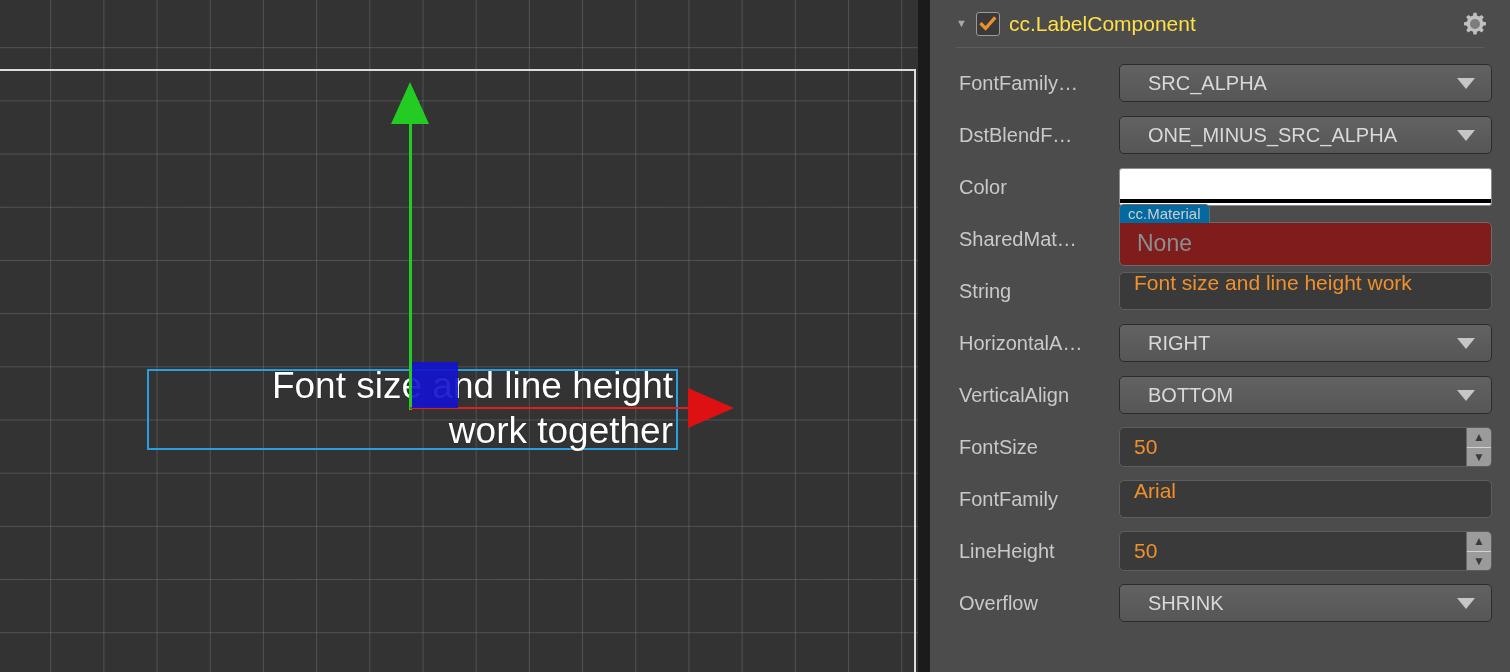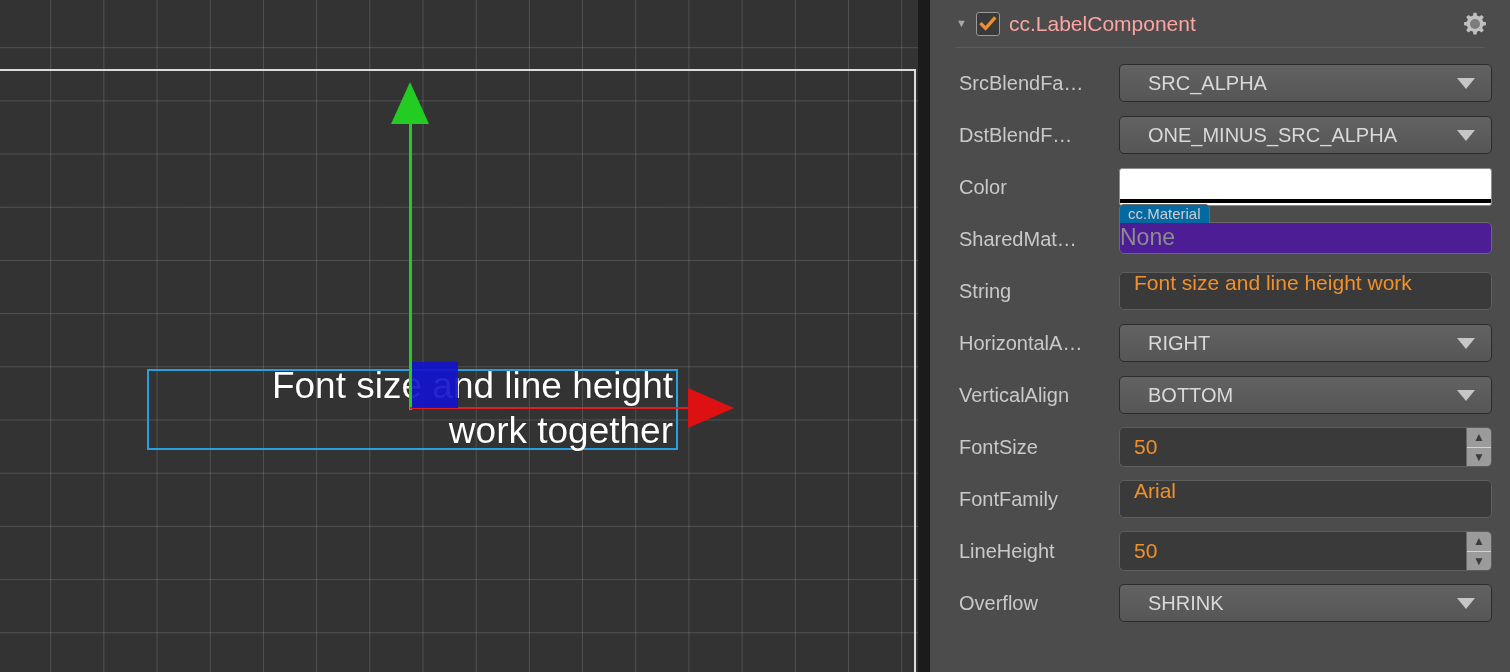--- a/index.html
+++ b/index.html
@@ -160,21 +160,21 @@
     border: 1px solid #9a9a9a;
     border-radius: 3px;
     display: flex;
     align-items: center;
     justify-content: center;
     margin-right: 9px;
     box-sizing: border-box;
   }
   .chk svg { display:block; }
   .comp-title {
-    color: #fca5a5;
+    color: #fde047;
     font-size: 21px;
     flex: 1;
     white-space: nowrap;
     overflow: hidden;
   }
   .gear { width: 26px; height: 26px; display:block; }
 
   .insp-sep {
     height: 1px;
     background: #5d5d5d;
@@ -324,27 +324,28 @@
     font-size: 15px;
     padding: 0 8px;
     display: flex;
     align-items: center;
     box-sizing: border-box;
     z-index: 2;
   }
   .asset-body {
     position: absolute;
     left: 0; right: 0; top: 2px;
-    height: 32px;
-    background: #4c1d95;
+    height: 44px;
+    background: #7f1d1d;
     border: 1px solid #6a6a6a;
     border-radius: 0 5px 5px 5px;
     box-sizing: border-box;
     display: flex;
     align-items: center;
+    padding-left: 17px;
     color: #8d8d8d;
     font-size: 23px;
   }
 </style>
 </head>
 <body>
 
 <div id="app">
 
   <div id="scene-view">
@@ -378,21 +379,21 @@
         <path fill="#c0c0c0" d="M12 8.2a3.8 3.8 0 1 0 0 7.6 3.8 3.8 0 0 0 0-7.6zm0 2.2a1.6 1.6 0 1 1 0 3.2 1.6 1.6 0 0 1 0-3.2z"></path>
         <path fill="#c0c0c0" d="M10.6 1.6h2.8l.4 2.6 2.1.9 2.2-1.5 2 2-1.5 2.2.9 2.1 2.6.4v2.8l-2.6.4-.9 2.1 1.5 2.2-2 2-2.2-1.5-2.1.9-.4 2.6h-2.8l-.4-2.6-2.1-.9-2.2 1.5-2-2 1.5-2.2-.9-2.1-2.6-.4v-2.8l2.6-.4.9-2.1-1.5-2.2 2-2 2.2 1.5 2.1-.9z"></path>
         <circle cx="12" cy="12" r="4.6" fill="#7d7d7d"></circle>
       </svg>
     </div>
 
     <div class="insp-sep"></div>
 
     <div class="rows" id="rows-container">
         <div class="row">
-          <div class="row-label">SrcBlendFa…</div>
+          <div class="row-label">FontFamily…</div>
           <div class="field-wrap">
             <div class="dropdown">
               <span class="dd-value">SRC_ALPHA</span>
               <span class="dd-arrow"></span>
             </div>
           </div>
         </div>
         <div class="row">
           <div class="row-label">DstBlendF…</div>
           <div class="field-wrap">

